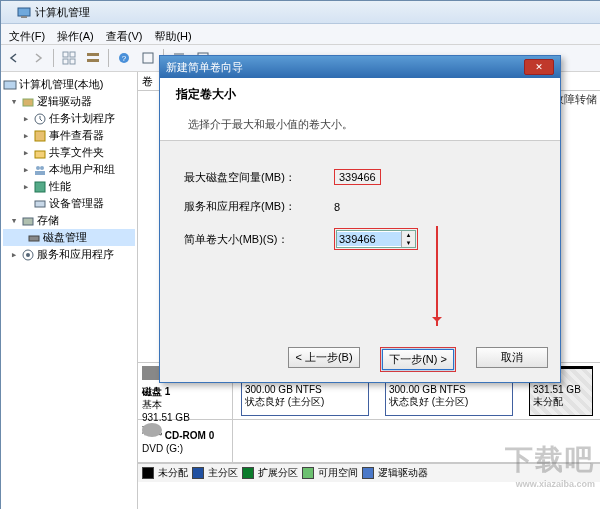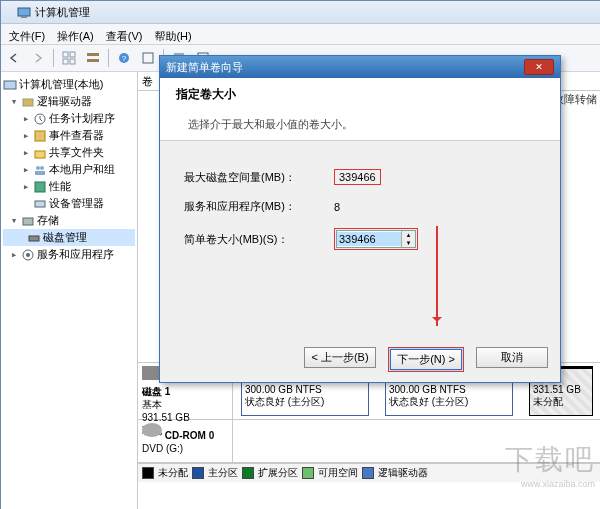--- a/index.html
+++ b/index.html
@@ -39,27 +39,27 @@
 .wiz-head div{color:#444;margin-top:14px;padding-left:12px}
 .wiz-body{padding:28px 24px;font-size:11px}
 .wiz-row{display:flex;align-items:center;margin-bottom:14px}
 .wiz-row .lab{width:150px}
 .wiz-row .val{width:90px}
 .redbox{border:1px solid #d33;padding:1px 4px;display:inline-block}
 .spin{display:inline-flex;align-items:center;border:1px solid #7a9;background:#fff}
 .spin input{width:60px;border:none;font-size:11px;background:#bde0ff;padding:1px 2px}
 .spin .btns{width:14px;display:flex;flex-direction:column}
 .spin .btns span{height:8px;font-size:7px;text-align:center;line-height:8px;border-left:1px solid #aaa;background:#eee}
-.wiz-foot{position:absolute;bottom:10px;right:12px;display:flex;gap:12px}
+.wiz-foot{position:absolute;bottom:10px;right:12px;display:flex;gap:20px}
 .wbtn{min-width:72px;height:21px;border:1px solid #8a8a8a;background:linear-gradient(#fdfdfd,#e5e5e5);font-size:11px;padding:0 6px}
 .wbtn.focus{border:1px solid #2b71c9;box-shadow:0 0 2px #5a9bd5}
 .redbox2{border:1px solid #d33;padding:1px;display:inline-block}
 .arrow{position:absolute;left:435px;top:225px;width:2px;height:100px;background:#d33;z-index:11}
 .arrow:after{content:"";position:absolute;bottom:-1px;left:-4px;border:5px solid transparent;border-top-color:#d33}
-.watermark{position:absolute;right:6px;bottom:24px;opacity:.35;font-size:28px;font-weight:normal;color:#666;pointer-events:none;letter-spacing:2px}
+.watermark{position:absolute;right:6px;bottom:24px;opacity:.35;font-size:28px;font-weight:bold;color:#666;pointer-events:none;letter-spacing:2px}
 .watermark small{display:block;font-size:9px;text-align:right;letter-spacing:0}
 svg{display:block}
 </style>
 </head>
 <body>
 
 <div class="window">
 
   <div class="titlebar">
     <span class="icon">

